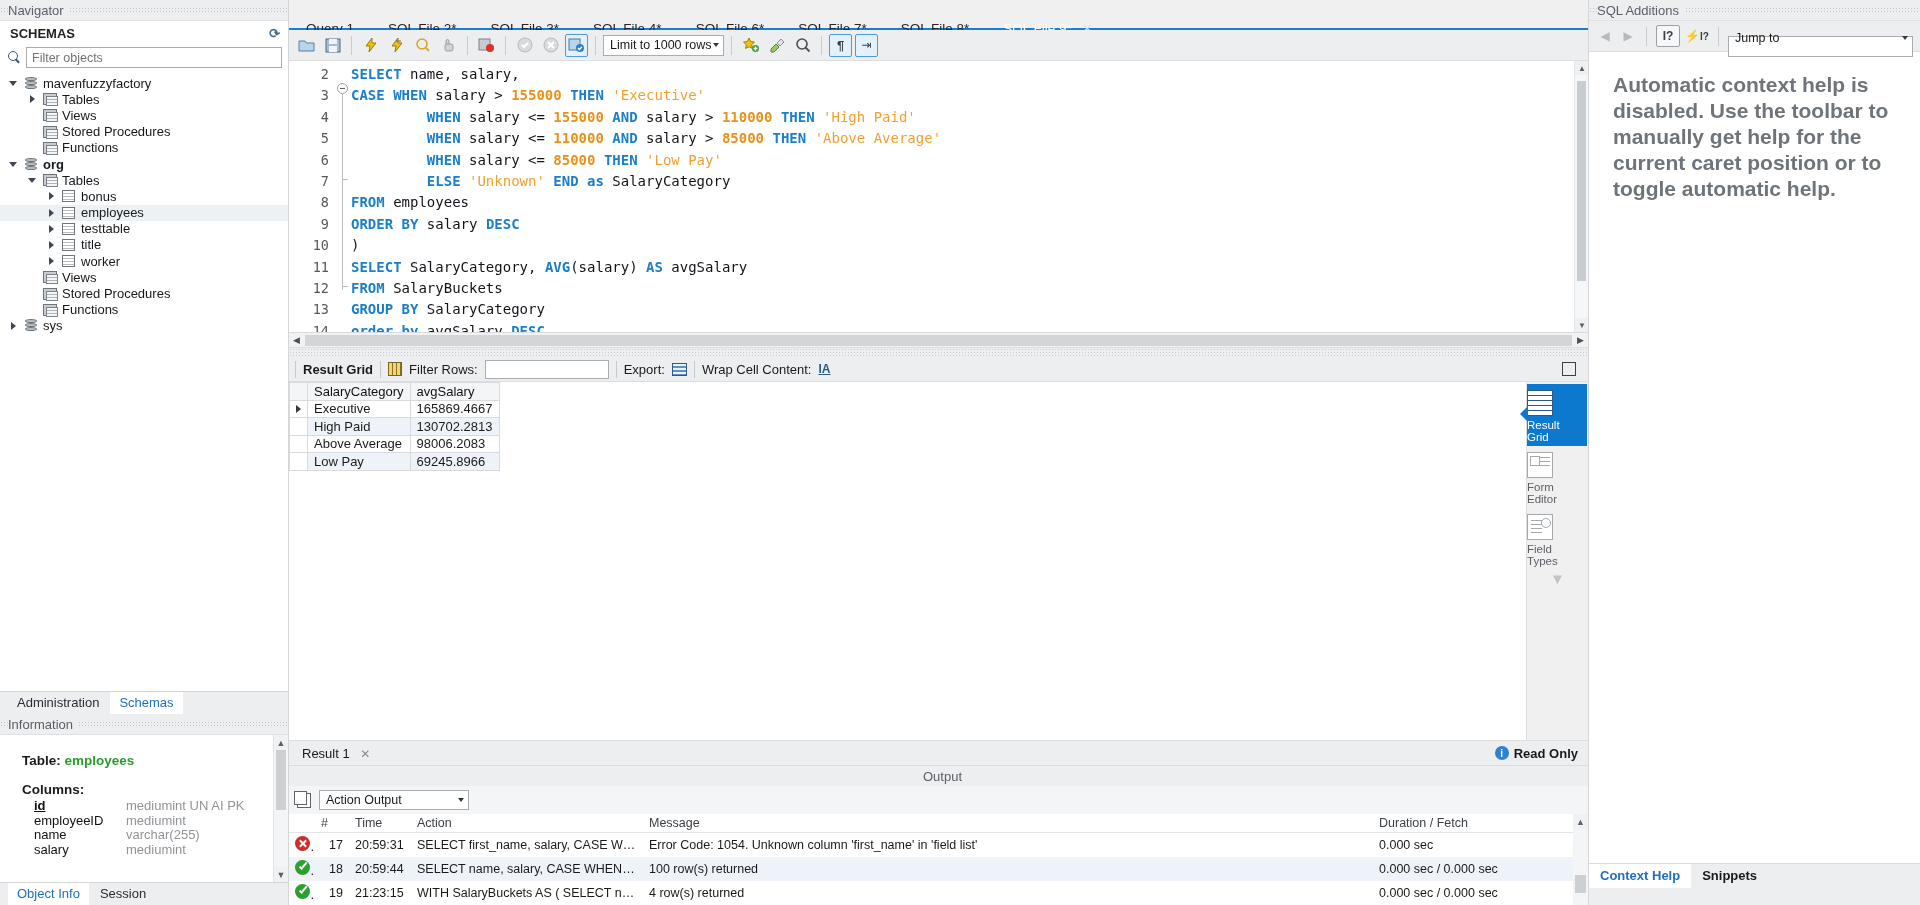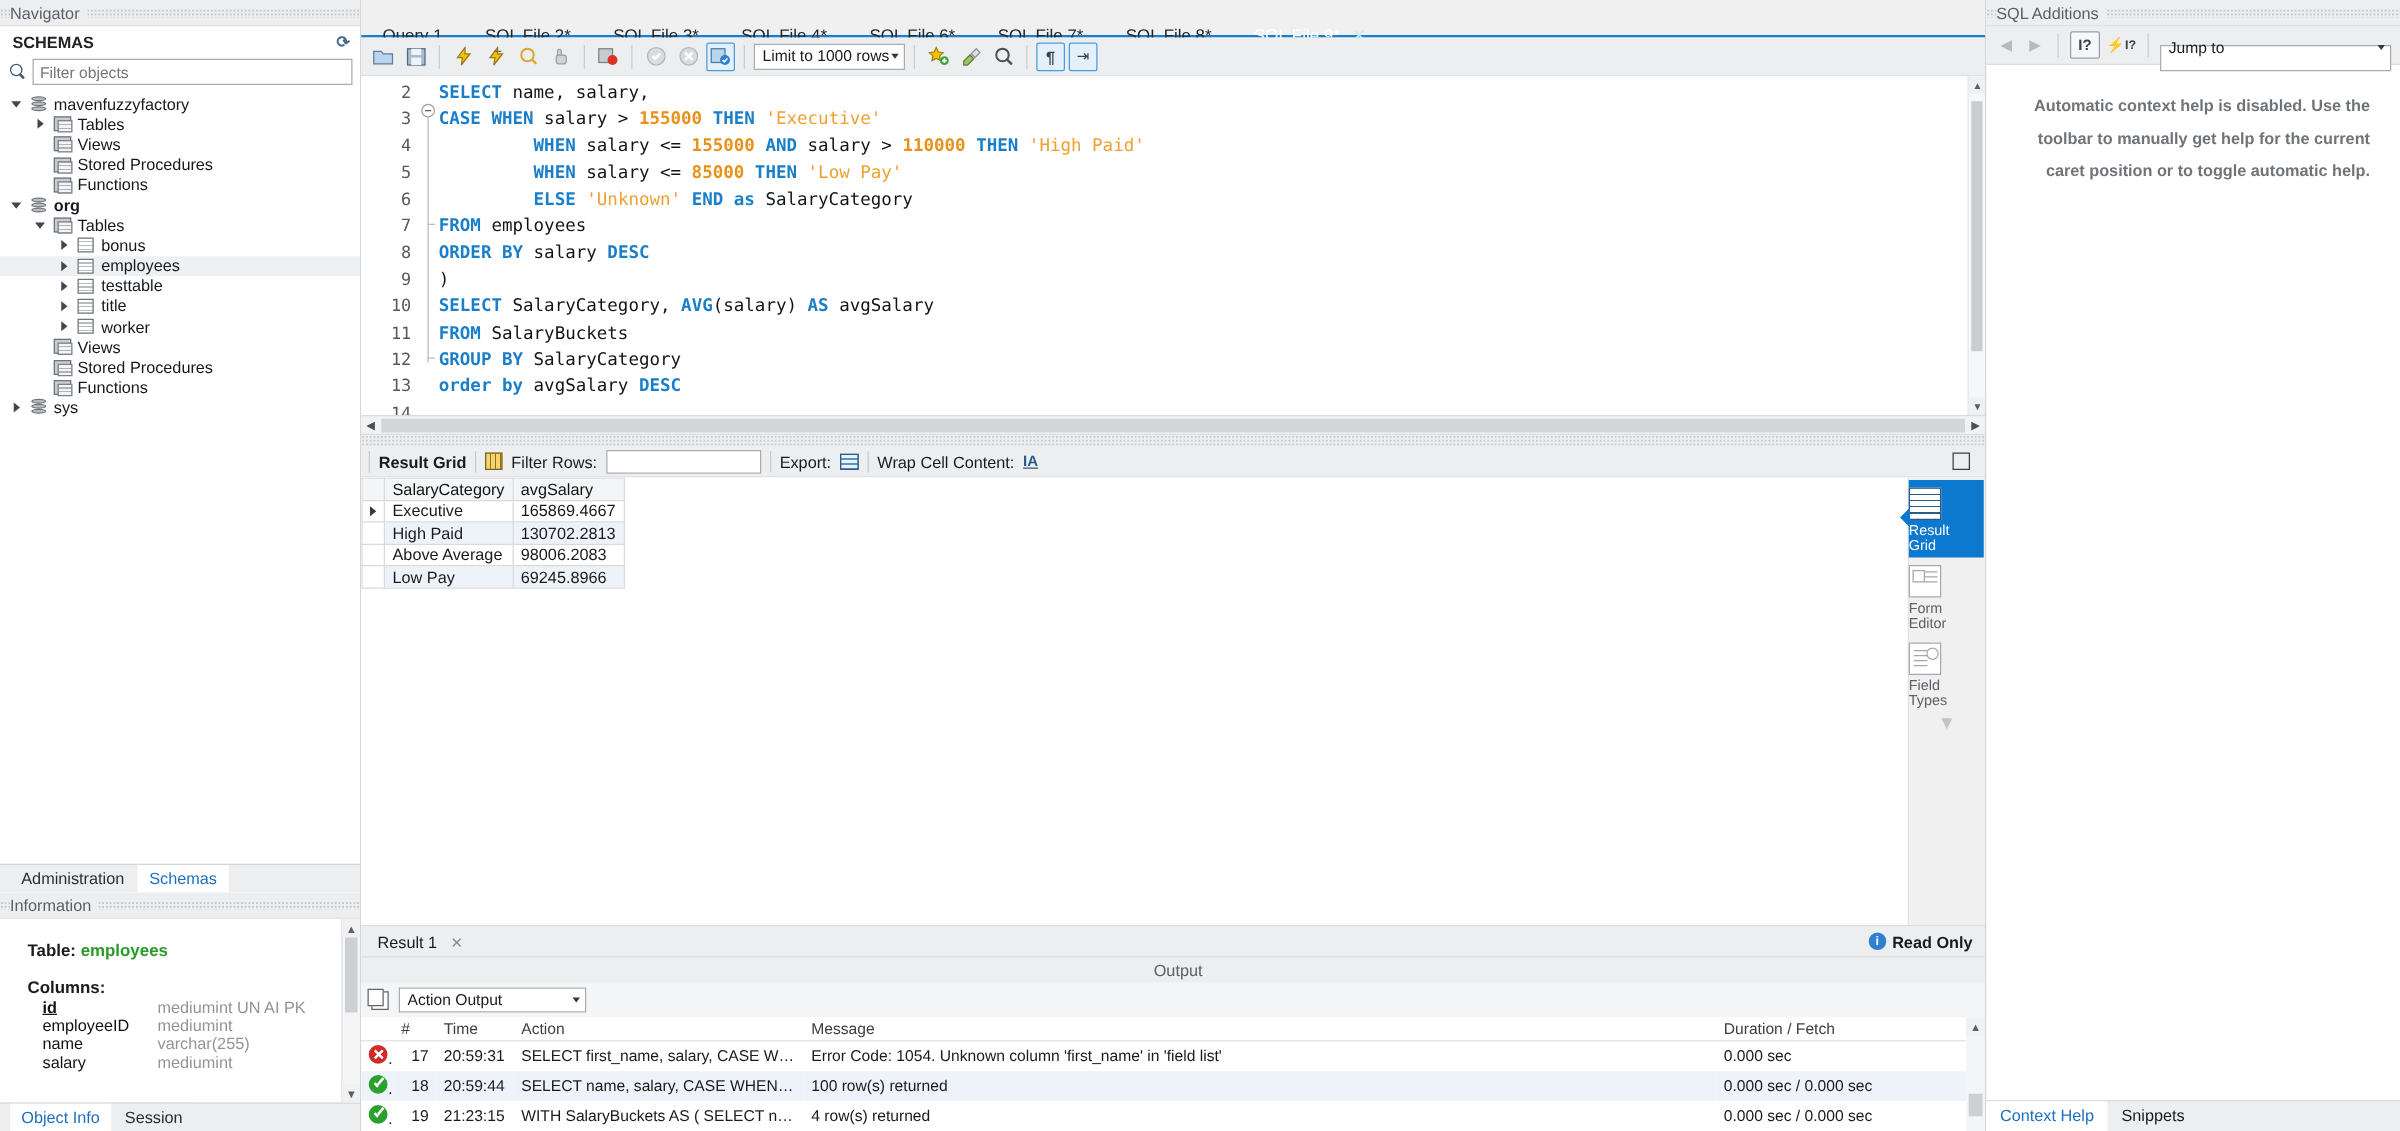--- a/index.html
+++ b/index.html
@@ -226,24 +226,24 @@
   .rightbar { width: 332px; height: 905px; background: #fff; border-left:1px solid #d4d6d9;
               display:flex; flex-direction:column; }
   .rb-tb { height: 31px; background:#eceef0; display:flex; align-items:center; gap:5px; padding: 0 7px;
            border-bottom:1px solid #dcdee0; }
   .nav-arrow { width: 18px; text-align:center; color:#b6babe; font-size: 12px; }
   .hbtn { width: 24px; height: 22px; display:flex;align-items:center;justify-content:center;
           font-size: 12px; font-weight:bold; color:#3b4046; }
   .hbtn.framed { border:1px solid #9aa0a6; background:#f6f7f8; border-radius:2px; }
   .jump { flex:1; height: 21px; border:1px solid #a9adb2; background:#fff; display:flex;
           align-items:center; justify-content:space-between; padding: 0 4px 16px 6px; font-size:12.5px;margin-top:20px; }
-  .help-msg { padding: 20px 24px 0; text-align:right; font-size: 13px; font-weight:bold;
+  .help-msg { padding: 20px 24px 0; text-align:left; font-size: 21px; font-weight:bold;
               color: #6f7479; line-height: 26px; }
-  .rb-foot { margin-top:auto; height: 25px; display:flex; align-items:flex-start; background:#eceef0;
-             border-top:1px solid #d9dbde; }
+  .rb-foot { margin-top:auto; height: 42px; display:flex; align-items:flex-start; background:#eceef0;
+             border-top:1px solid #d9dbde;font-weight:bold; }
   .rbtab { font-size: 13px; padding: 4px 11px 5px; }
   .rbtab.active { background:#fff; color:#1f6fbf; }
 </style>
 </head>
 <body>
 
 <div class="app">
 
   <div class="sidebar">
     <div class="caption">
@@ -602,20 +602,21 @@
       <div class="foldcol">
         <div class="fold-box"></div>
         <div class="fold-line"></div>
         <div class="fold-end" style="top:118px;"></div>
         <div class="fold-end" style="top:225px;"></div>
       </div>
       <div class="code" id="code-lines">
           <div class="cline"><span class="kw">SELECT</span><span> name, salary,</span></div>
           <div class="cline"><span class="kw">CASE WHEN</span><span> salary &gt; </span><span class="num">155000</span><span> </span><span class="kw">THEN</span><span> </span><span class="str">'Executive'</span></div>
           <div class="cline"><span>         </span><span class="kw">WHEN</span><span> salary &lt;= </span><span class="num">155000</span><span> </span><span class="kw">AND</span><span> salary &gt; </span><span class="num">110000</span><span> </span><span class="kw">THEN</span><span> </span><span class="str">'High Paid'</span></div>
+          <div class="cline"><span>         </span><span class="kw">WHEN</span><span> salary &lt;= </span><span class="num">110000</span><span> </span><span class="kw">AND</span><span> salary &gt; </span><span class="num">85000</span><span> </span><span class="kw">THEN</span><span> </span><span class="str">'Above Average'</span></div>
           <div class="cline"><span>         </span><span class="kw">WHEN</span><span> salary &lt;= </span><span class="num">85000</span><span> </span><span class="kw">THEN</span><span> </span><span class="str">'Low Pay'</span></div>
           <div class="cline"><span>         </span><span class="kw">ELSE</span><span> </span><span class="str">'Unknown'</span><span> </span><span class="kw">END as</span><span> SalaryCategory</span></div>
           <div class="cline"><span class="kw">FROM</span><span> employees</span></div>
           <div class="cline"><span class="kw">ORDER BY</span><span> salary </span><span class="kw">DESC</span></div>
           <div class="cline"><span>)</span></div>
           <div class="cline"><span class="kw">SELECT</span><span> SalaryCategory, </span><span class="fn">AVG</span><span>(salary) </span><span class="kw">AS</span><span> avgSalary</span></div>
           <div class="cline"><span class="kw">FROM</span><span> SalaryBuckets</span></div>
           <div class="cline"><span class="kw">GROUP BY</span><span> SalaryCategory</span></div>
           <div class="cline"><span class="kw">order by</span><span> avgSalary </span><span class="kw">DESC</span></div>
         </div>

